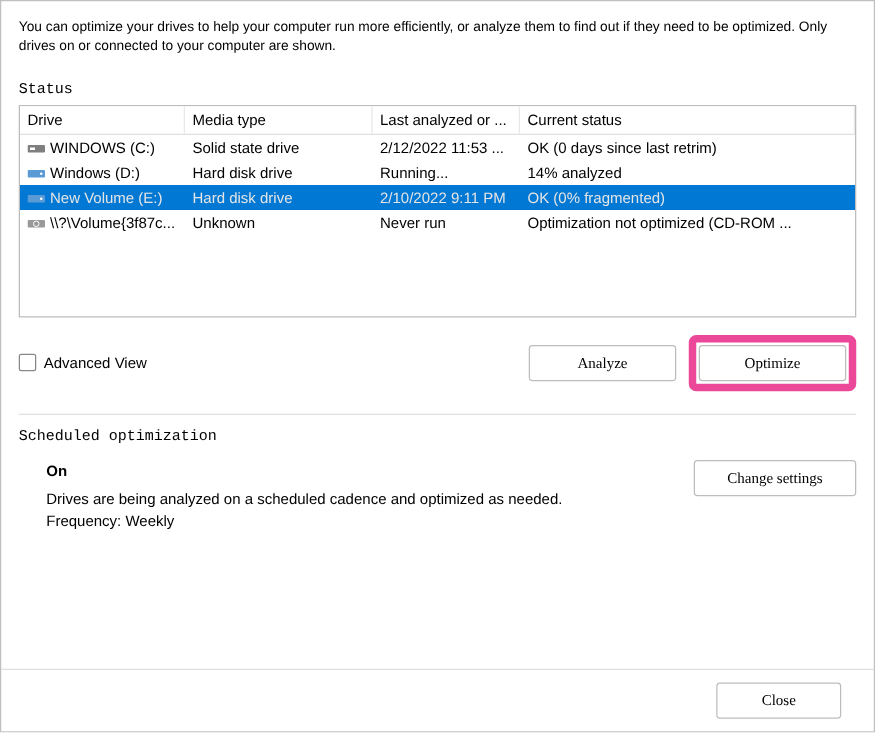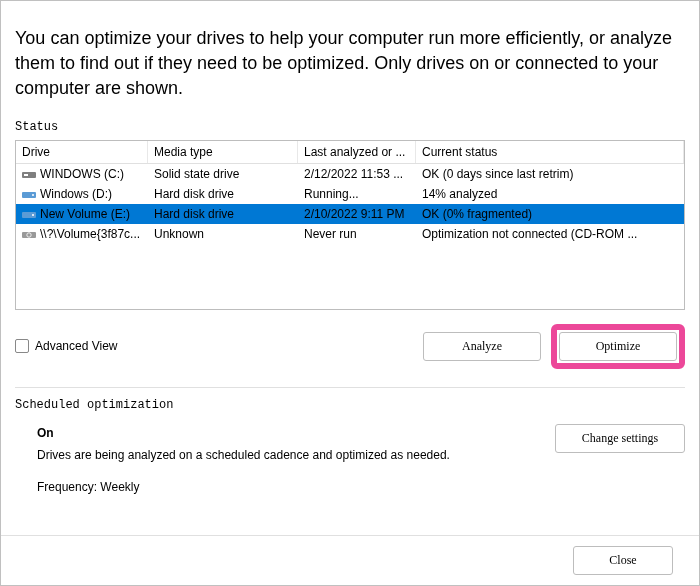--- a/index.html
+++ b/index.html
@@ -3,46 +3,46 @@
 <meta charset="utf-8">
 <style>
 * { box-sizing: border-box; font-family: "Segoe UI", Arial, sans-serif; }
 body { margin: 0; background: #fff; font-size: 12px; color: #000; }
 .window { width: 700px; height: 586px; border: 1px solid #c0c0c0; display: flex; flex-direction: column; background: #fff; }
 .titlebar { height: 32px; display: flex; align-items: center; padding: 0 0 0 8px; border-bottom: 1px solid #e5e5e5; }
 .titlebar .app-icon { width: 16px; height: 16px; margin-right: 6px; }
 .titlebar .title { flex: 1; font-size: 12px; }
 .titlebar .win-btn { width: 46px; height: 32px; display: flex; align-items: center; justify-content: center; color: #000; }
 .body { padding: 12px 14px 10px 14px; flex: 1; display: flex; flex-direction: column; }
-.intro { font-size: 18px; line-height: 1.4; margin: 13px 0 18px 0; }
+.intro { font-size: 11px; line-height: 1.4; margin: 2px 0 18px 0; }
 .section-label { font-size: 12px; margin-bottom: 6px; font-family: Liberation Mono, monospace; }
 .drive-list { border: 1px solid #bdbdbd; height: 170px; overflow: hidden; }
 .drive-header { display: flex; background: #fff; border-bottom: 1px solid #e0e0e0; }
 .drive-header .col { padding: 4px 6px; font-size: 12px; border-right: 1px solid #e8e8e8; white-space: nowrap; overflow: hidden; text-overflow: ellipsis; }
 .drive-rows { }
 .drive-row { display: flex; align-items: center; padding: 1px 0; }
 .drive-row .cell { padding: 2px 6px; font-size: 12px; white-space: nowrap; overflow: hidden; text-overflow: ellipsis; }
-.drive-row.selected { background: #0078d4; color: #000000; }
+.drive-row.selected { background: #0078d4; color: #e5e5e5; }
 .col-drive, .cell-drive { width: 132px; display:flex; align-items:center; gap:4px;}
 .col-media, .cell-media { width: 150px; }
 .col-last, .cell-last { width: 118px; }
 .col-status, .cell-status { flex: 1; }
 .drive-icon { width: 14px; height: 10px; display: inline-block; }
 .row-after-list { display: flex; align-items: center; margin-top: 14px; }
 .checkbox { width: 14px; height: 14px; border: 1px solid #888; border-radius: 2px; margin-right: 6px; }
 .btn { border: 1px solid #bdbdbd; background: #fff; padding: 6px 0; font-size: 12px; text-align: center; border-radius: 3px; cursor: default; font-family: Liberation Serif, serif; }
 .btn-analyze { width: 118px; margin-right: 10px; }
 .btn-optimize { width: 118px; }
 .optimize-highlight { border: 6px solid #ec4899; border-radius: 6px; padding: 2px; display:inline-block; }
 .separator { border: none; border-top: 1px solid #e0e0e0; margin: 18px 0 10px 0; }
 .sched-box { }
 .sched-body { display:flex; align-items:flex-start; }
 .sched-left { flex:1; padding: 8px 0 0 22px; }
 .sched-on { font-weight: 600; margin-bottom: 8px; }
-.sched-desc { margin-bottom: 18px; }
+.sched-desc { margin-bottom: 4px; }
 .btn-change { width: 130px; margin-top: 6px; }
 .footer { border-top: 1px solid #e0e0e0; padding: 10px 26px; display: flex; justify-content: flex-end; }
 .btn-close { width: 100px; }
 </style>
 </head>
 <body>
 
 <div class="window">
 
   <div class="body">
@@ -97,21 +97,21 @@
           <div class="drive-row">
             <div class="cell cell-drive">
               <span class="drive-icon"><svg viewBox="0 0 14 10">
                   <rect x="0" y="2" width="14" height="6" rx="1" fill="#999"></rect>
                   <circle cx="7" cy="5" r="2.2" fill="none" stroke="#fff" stroke-width="0.8"></circle>
                 </svg></span>
               <span>\\?\Volume{3f87c...</span>
             </div>
             <div class="cell cell-media">Unknown</div>
             <div class="cell cell-last">Never run</div>
-            <div class="cell cell-status">Optimization not connected (CD-ROM ...</div>
+            <div class="cell cell-status">Optimization not optimized (CD-ROM ...</div>
           </div>
         </div>
     </div>
 
     <div class="row-after-list">
       <span class="checkbox"></span>
       <span>Advanced View</span>
       <span style="flex:1"></span>
       <div class="btn btn-analyze">Analyze</div>
       <span class="optimize-highlight">

